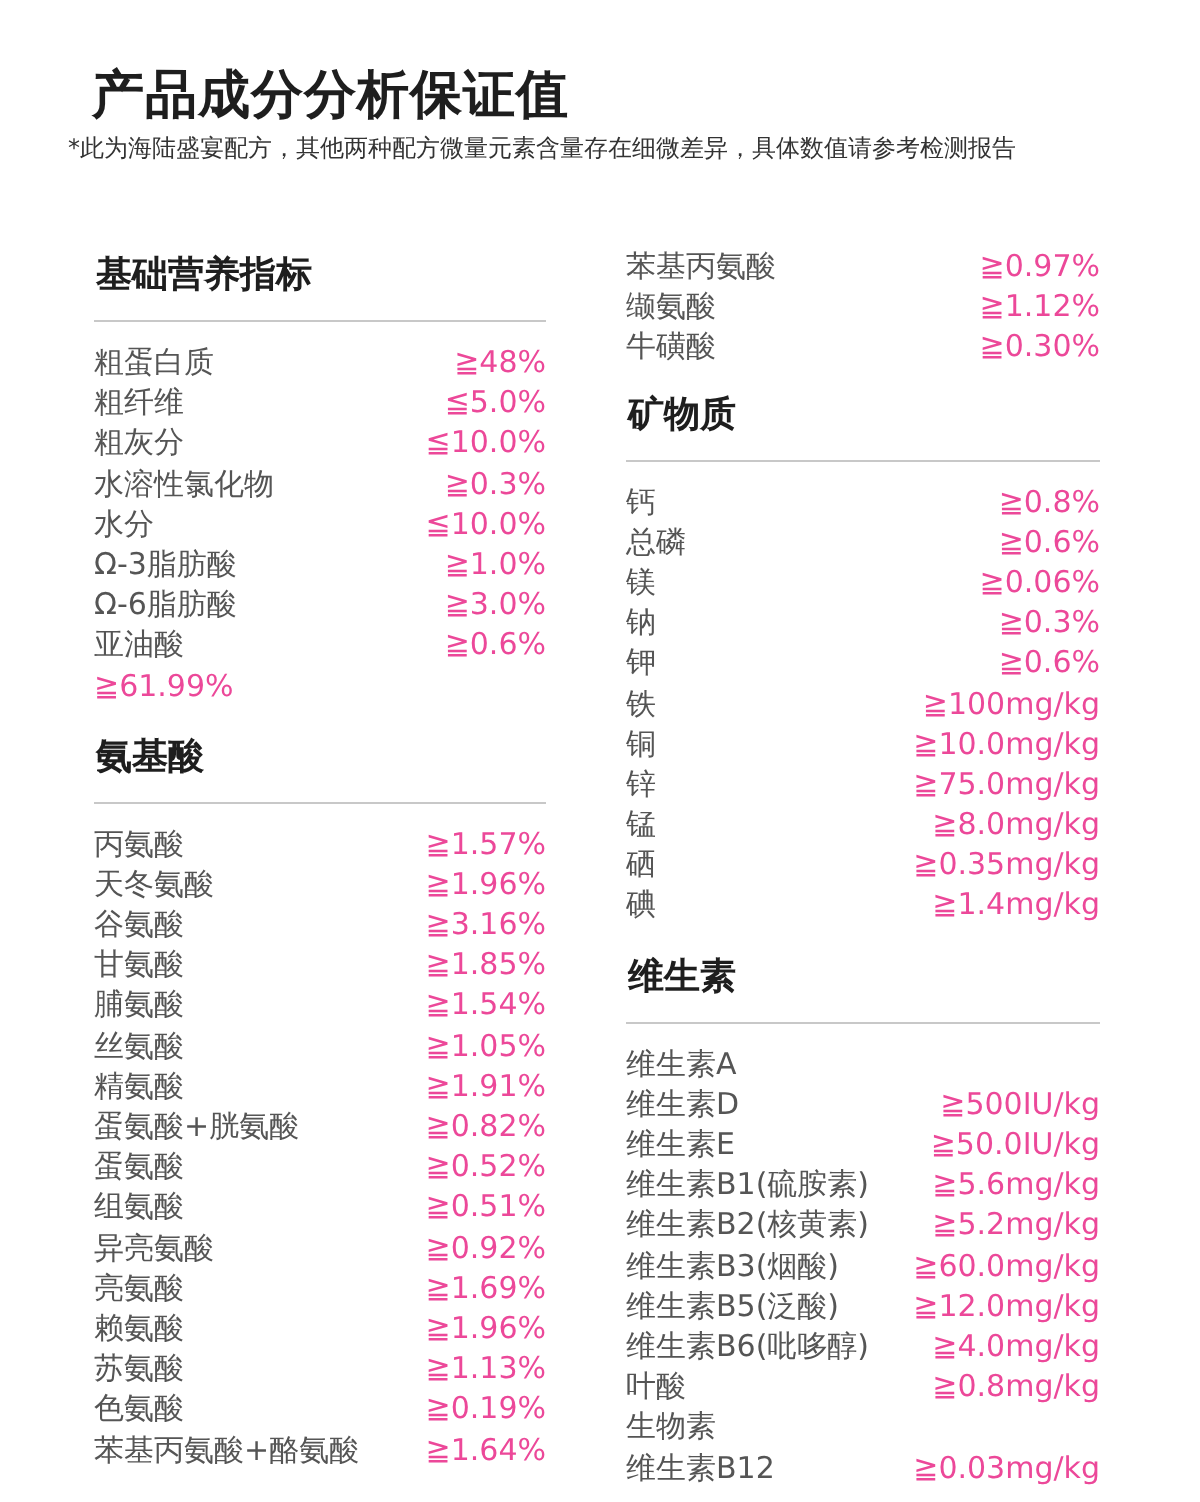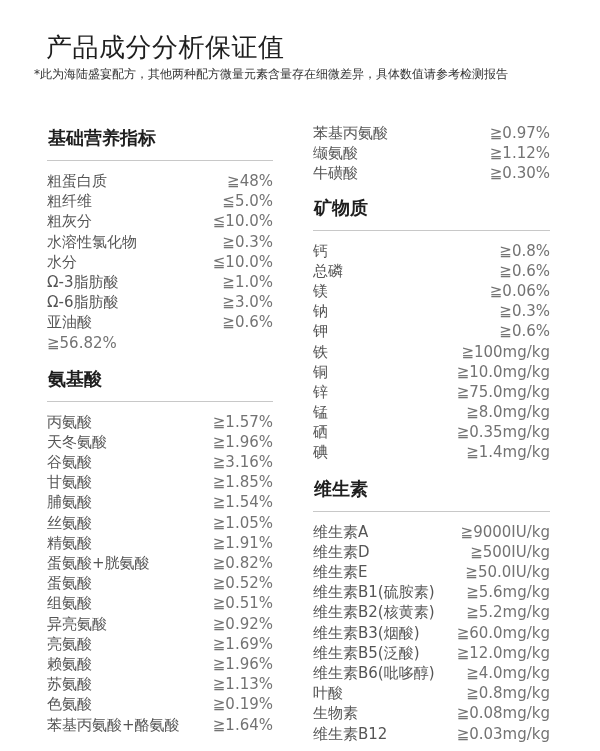--- a/index.html
+++ b/index.html
@@ -1,41 +1,41 @@
 <!DOCTYPE html>
 <html><head>
   <meta charset="utf-8">
   <style>
     * { margin: 0; padding: 0; box-sizing: border-box; }
     html, body { width: 600px; height: 751px; background: #ffffff; overflow: hidden; }
     body { font-family: "DejaVu Sans", "Liberation Sans", sans-serif; color: #222; position: relative; }
     .title {
       position: absolute; left: 46px; top: 30px;
-      font-size: 26px; font-weight: normal; color: #1e1e1e; letter-spacing: 0.5px;
+      font-size: 26px; font-weight: bold; color: #1e1e1e; letter-spacing: 0.5px;
     }
     .note {
       position: absolute; left: 34px; top: 66px;
       font-size: 12px; color: #333; white-space: nowrap;
     }
     .col { position: absolute; margin-top: 12px; }
     .col-left { left: 47px; top: 112px; width: 226px; }
     .col-right { left: 313px; top: 112px; width: 237px; }
     .section-head {
       font-size: 18px; font-weight: bold; color: #1e1e1e;
       height: 28px; line-height: 28px; padding-left: 1px;
     }
     .divider { height: 1px; background: #c8c8c8; margin-top: 8px; margin-bottom: 10px; }
     .row {
       display: flex; height: 20.2px; line-height: 20.2px;
       font-size: 15px; color: #555; white-space: nowrap; justify-content: space-between;
     }
     .row .k { flex: 0 0 auto; }
     .col-left .row .k { width: 164px; }
     .col-right .row .k { width: 137px; }
-    .row .v { flex: 0 0 auto; color: #737373; }
+    .row .v { flex: 0 0 auto; color: #ec4899; }
     .gap { height: 12px; }
     .gap2 { height: 10px; }
   </style>
 </head>
 <body>
 
 <div class="title">产品成分分析保证值</div>
 <div class="note">*此为海陆盛宴配方，其他两种配方微量元素含量存在细微差异，具体数值请参考检测报告</div>
 
 <div class="col col-left">
@@ -68,21 +68,21 @@
       </div>
       <div class="row">
         <span class="k">Ω-6脂肪酸</span>
         <span class="v">≧3.0%</span>
       </div>
       <div class="row">
         <span class="k">亚油酸</span>
         <span class="v">≧0.6%</span>
       </div>
       <div class="row">
-        <span class="v">≧56.82%</span>
+        <span class="v">≧61.99%</span>
       </div>
     </div>
 
   <div class="gap"></div>
   <div class="section-head">氨基酸</div>
   <div class="divider"></div>
   <div>
       <div class="row">
         <span class="k">丙氨酸</span>
         <span class="v">≧1.57%</span>
@@ -215,21 +215,20 @@
         <span class="v">≧1.4mg/kg</span>
       </div>
     </div>
 
   <div class="gap"></div>
   <div class="section-head">维生素</div>
   <div class="divider"></div>
   <div>
       <div class="row">
         <span class="k">维生素A</span>
-        <span class="v">≧9000IU/kg</span>
       </div>
       <div class="row">
         <span class="k">维生素D</span>
         <span class="v">≧500IU/kg</span>
       </div>
       <div class="row">
         <span class="k">维生素E</span>
         <span class="v">≧50.0IU/kg</span>
       </div>
       <div class="row">
@@ -251,20 +250,19 @@
       <div class="row">
         <span class="k">维生素B6(吡哆醇)</span>
         <span class="v">≧4.0mg/kg</span>
       </div>
       <div class="row">
         <span class="k">叶酸</span>
         <span class="v">≧0.8mg/kg</span>
       </div>
       <div class="row">
         <span class="k">生物素</span>
-        <span class="v">≧0.08mg/kg</span>
       </div>
       <div class="row">
         <span class="k">维生素B12</span>
         <span class="v">≧0.03mg/kg</span>
       </div>
     </div>
 </div>
 
 </body></html>

